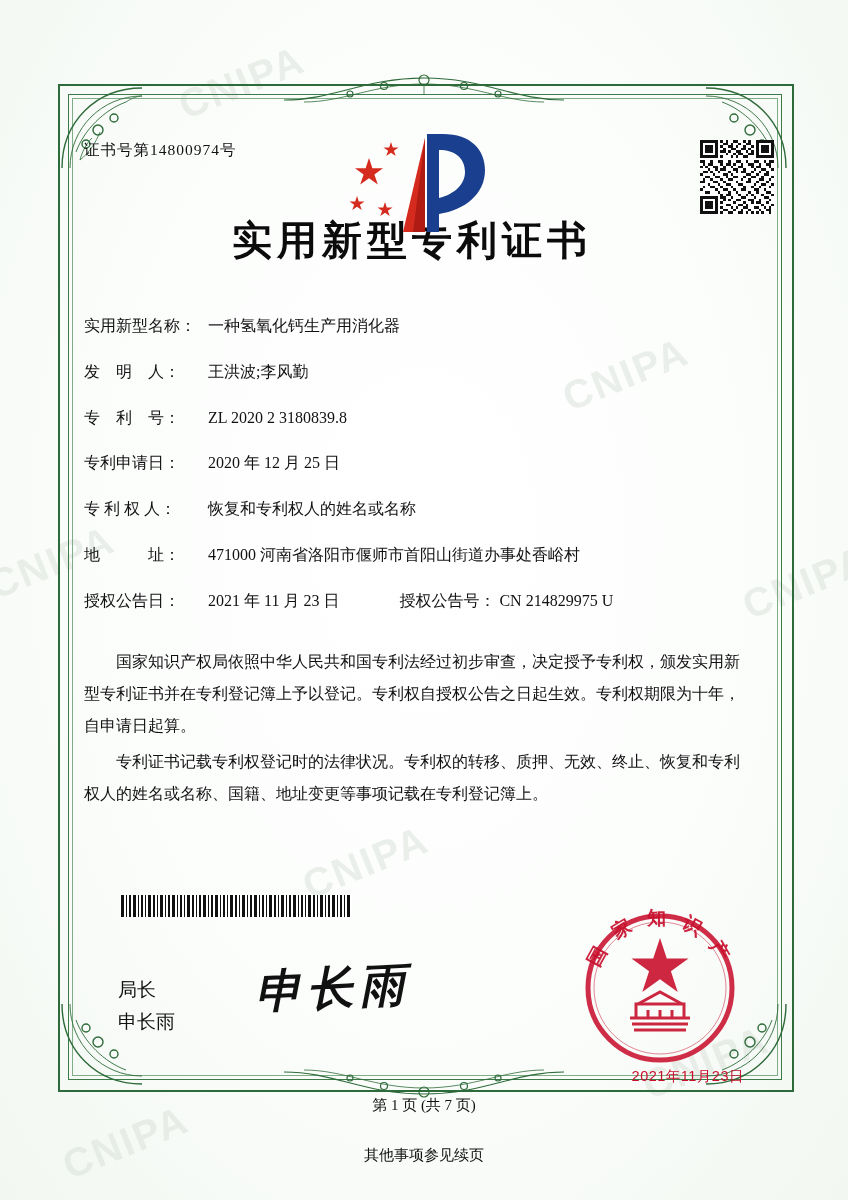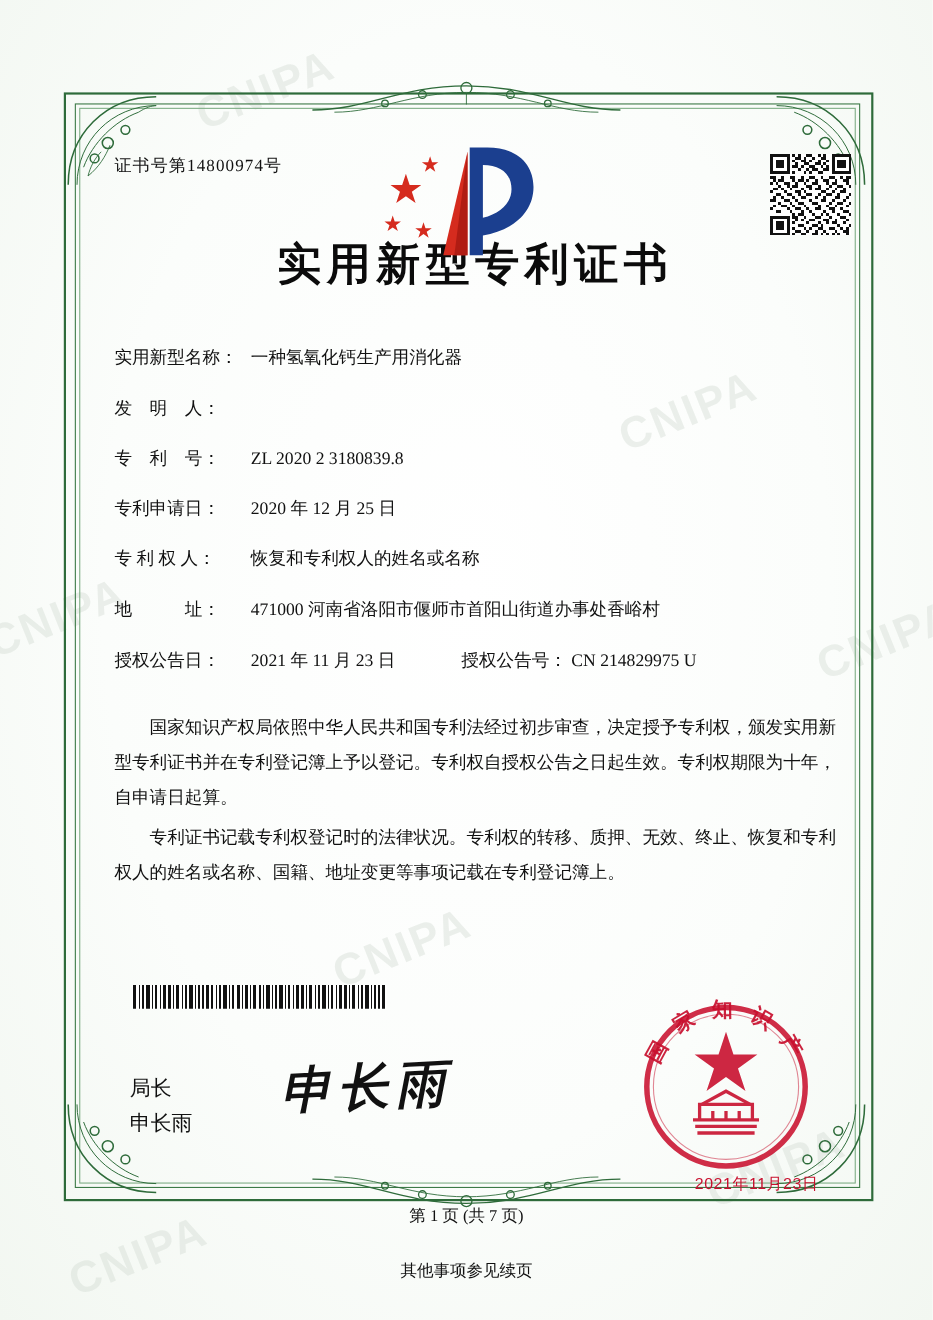--- a/index.html
+++ b/index.html
@@ -99,21 +99,21 @@
     left: 50%;
     bottom: 96px;
     transform: translateX(-50%) scaleY(-1);
     z-index: 3;
     color: #2e6b3a;
   }
 
   
   .content {
     position: absolute;
-    left: 104px;
+    left: 84px;
     top: 118px;
     width: 656px;
     z-index: 5;
   }
 
   .cert-no {
     font-size: 15.5px;
     letter-spacing: 1px;
     color: #111;
     margin-top: 22px;
@@ -574,20 +574,21 @@
 
     <div class="title">实用新型专利证书</div>
 
     <div class="fields">
       <div class="frow">
         <div class="flabel">实用新型名称：</div>
         <div class="fvalue">一种氢氧化钙生产用消化器</div>
       </div>
       <div class="frow">
         <div class="flabel">发　明　人：</div>
+        <div class="fvalue">王洪波;李风勤</div>
       </div>
       <div class="frow">
         <div class="flabel">专　利　号：</div>
         <div class="fvalue">ZL 2020 2 3180839.8</div>
       </div>
       <div class="frow">
         <div class="flabel">专利申请日：</div>
         <div class="fvalue">2020 年 12 月 25 日</div>
       </div>
       <div class="frow">

